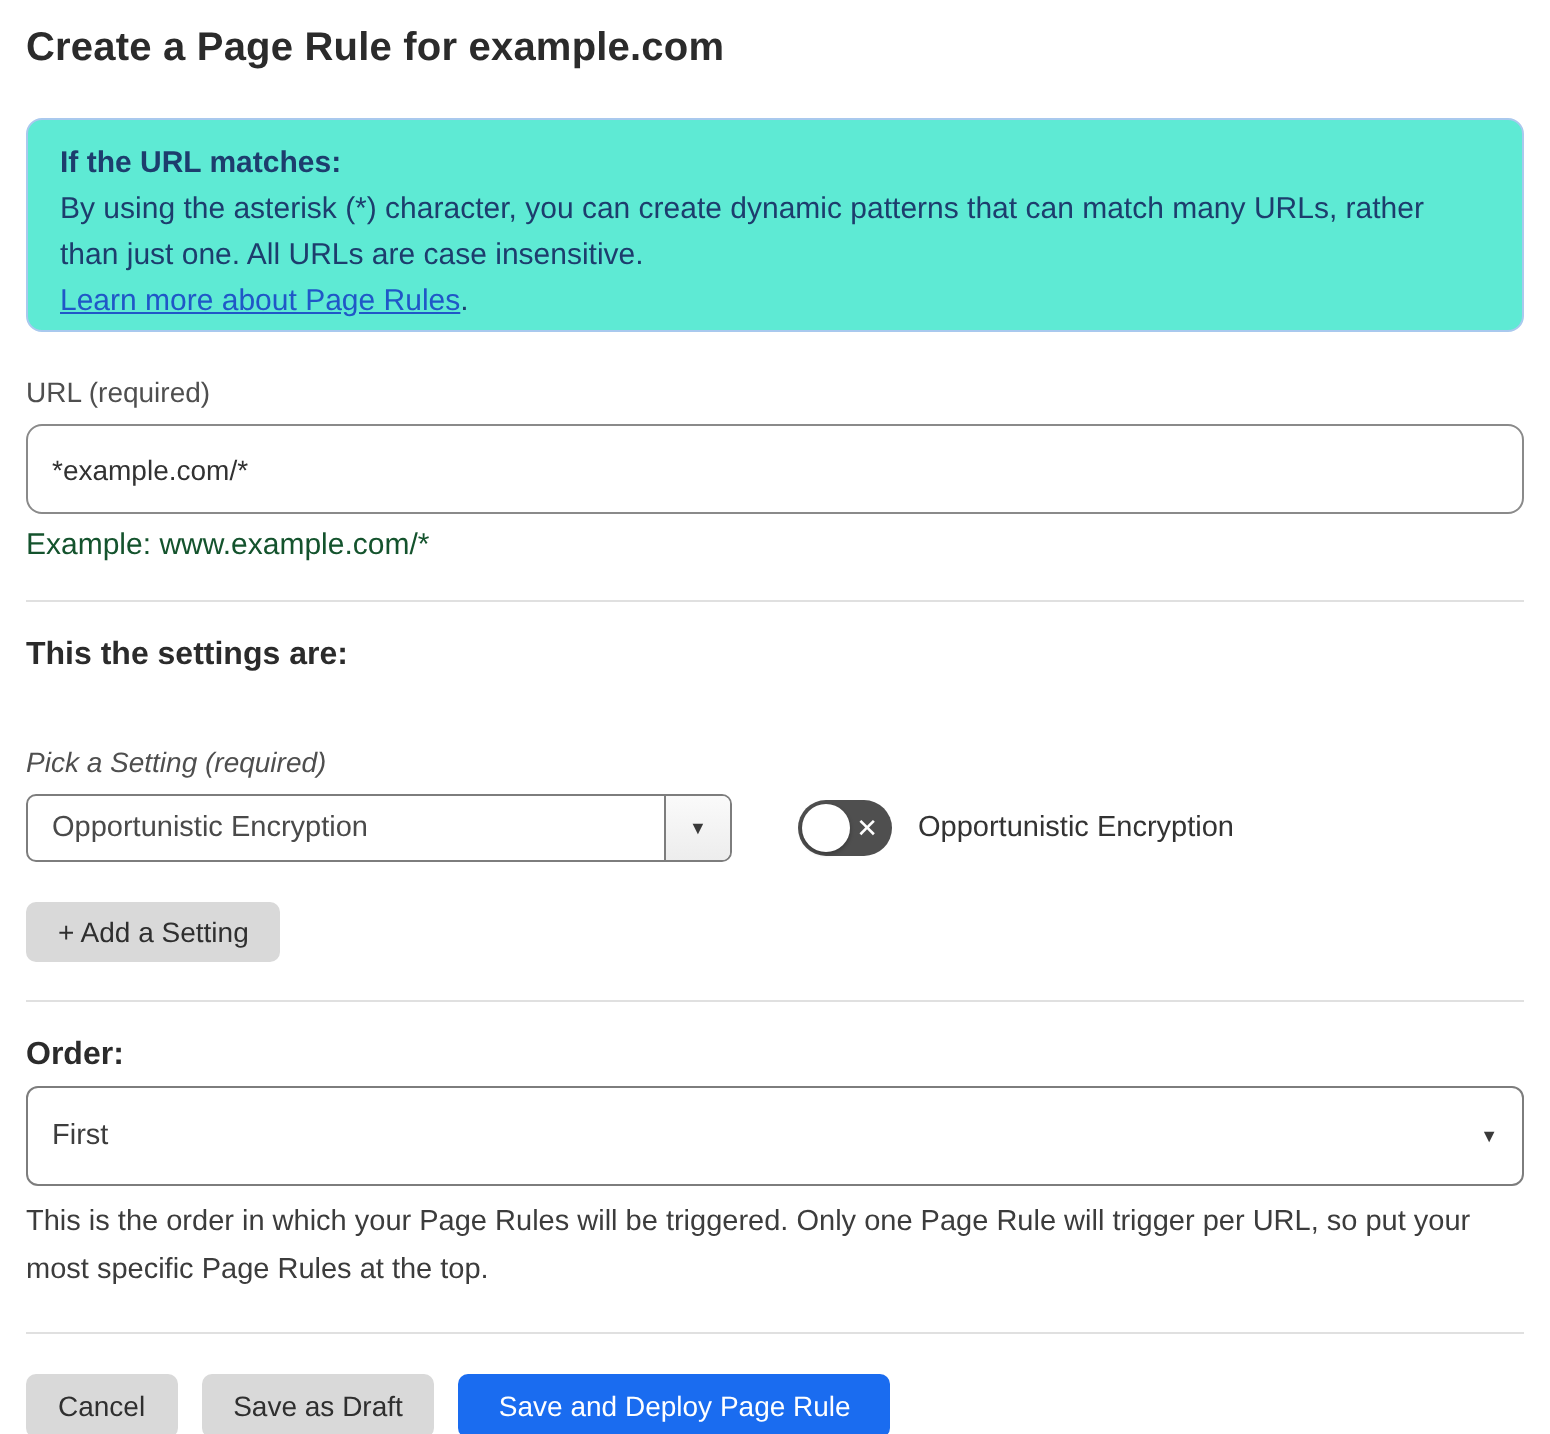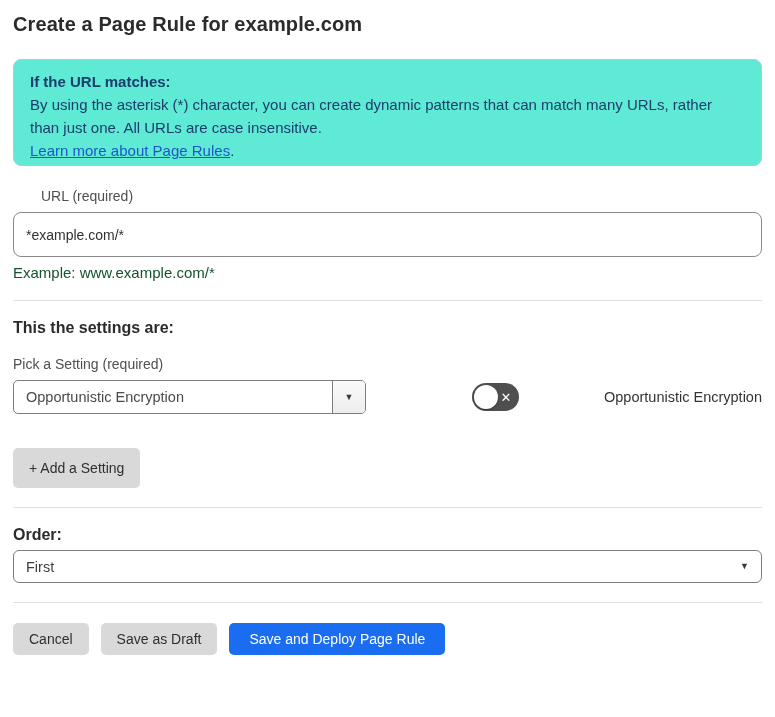--- a/index.html
+++ b/index.html
@@ -43,21 +43,21 @@
   .info-link-line a {
     color: #2057c7;
     text-decoration: underline;
     cursor: pointer;
   }
   .field-label {
     display: block;
     font-size: 14px;
     color: #4f4f4f;
   }
-  .url-label { margin-top: 22px; margin-left: 28px; }
+  .url-label { margin-top: 22px; }
   .text-input {
     display: block;
     width: 749px;
     height: 45px;
     margin-top: 8px;
     border: 1px solid #8a8a8a;
     border-radius: 8px;
     padding: 0 12px;
     font-size: 14px;
     color: #323232;
@@ -74,26 +74,25 @@
     border: none;
     border-top: 1px solid #e0e0e0;
     margin: 19px 0 0 0;
   }
   h2.section-heading {
     font-size: 16px;
     font-weight: bold;
     color: #2b2b2b;
     margin: 18px 0 0 0;
   }
-  .pick-label { margin-top: 19px; }
+  .pick-label { margin-top: 36px; font-style: italic; }
   .setting-row {
     margin-top: 8px;
     display: flex;
     align-items: center;
-    justify-content: space-between;
   }
   .dropdown {
     width: 353px;
     height: 34px;
     border: 1px solid #7d7d7d;
     border-radius: 5px;
     display: flex;
     align-items: stretch;
     overflow: hidden;
     background: #fff;
@@ -161,29 +160,29 @@
     border: none;
     border-radius: 5px;
     height: 32px;
     padding: 0 16px;
     font-size: 14px;
     color: #2f2f2f;
     font-family: inherit;
     cursor: pointer;
   }
   .add-setting {
-    margin-top: 34px;
-    height: 40px;
+    margin-top: 20px;
+    height: 30px;
   }
   .order-heading { margin-top: 20px; }
   .select-label { margin-top: 23px; }
   .select {
     margin-top: 6px;
     width: 749px;
-    height: 33px;
+    height: 50px;
     border: 1px solid #7d7d7d;
     border-radius: 6px;
     background: #fff;
     display: flex;
     align-items: center;
     justify-content: space-between;
     padding: 0 12px;
     font-size: 14.5px;
     color: #3d3d3d;
     cursor: pointer;
@@ -255,20 +254,21 @@
   <hr class="divider">
 
   <h2 class="section-heading order-heading">Order:</h2>
 
 
   <div class="select">
     <span>First</span>
     <span class="caret">▼</span>
   </div>
 
+  <p class="helper order-help">This is the order in which your Page Rules will be triggered. Only one Page Rule will trigger per URL, so put your most specific Page Rules at the top.</p>
 
   <hr class="divider">
 
   <div class="footer">
     <button class="gray-btn">Cancel</button>
     <button class="gray-btn">Save as Draft</button>
     <button class="blue-btn">Save and Deploy Page Rule</button>
   </div>
 
 </div>

